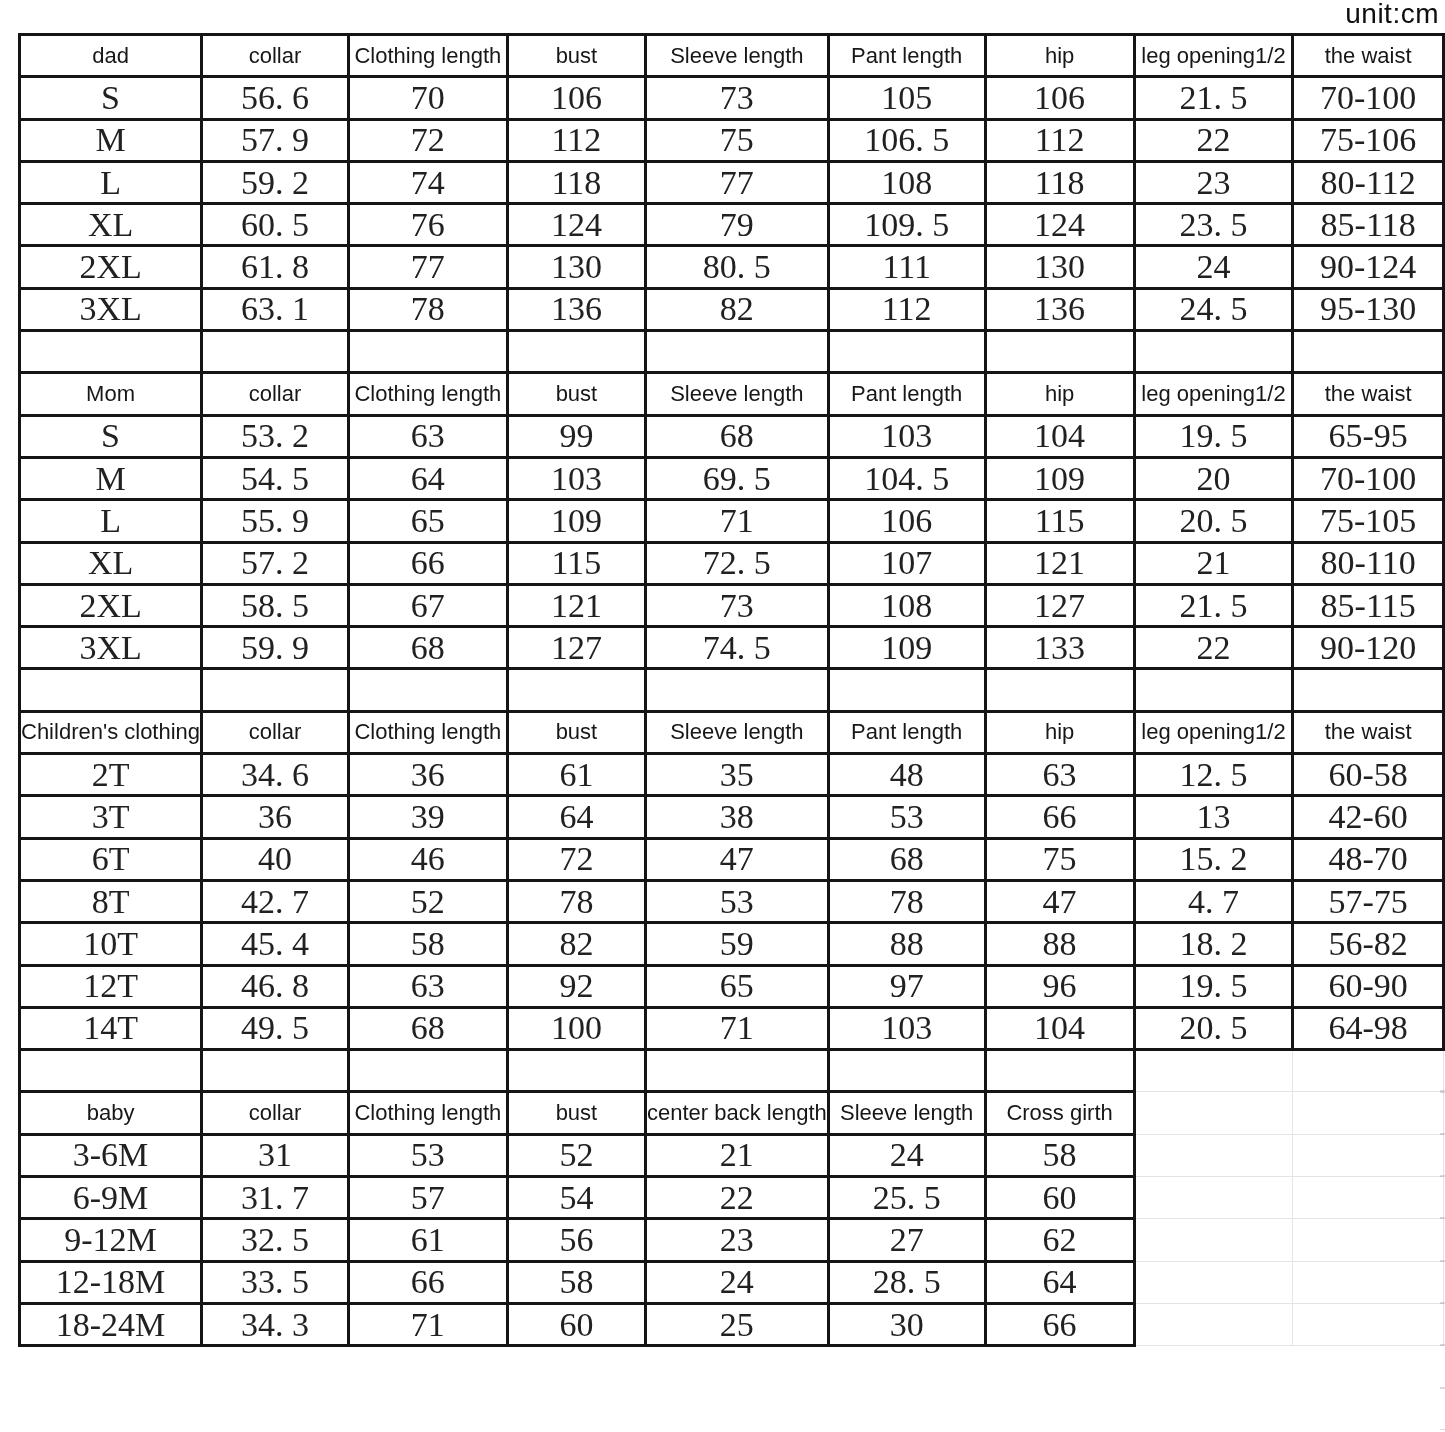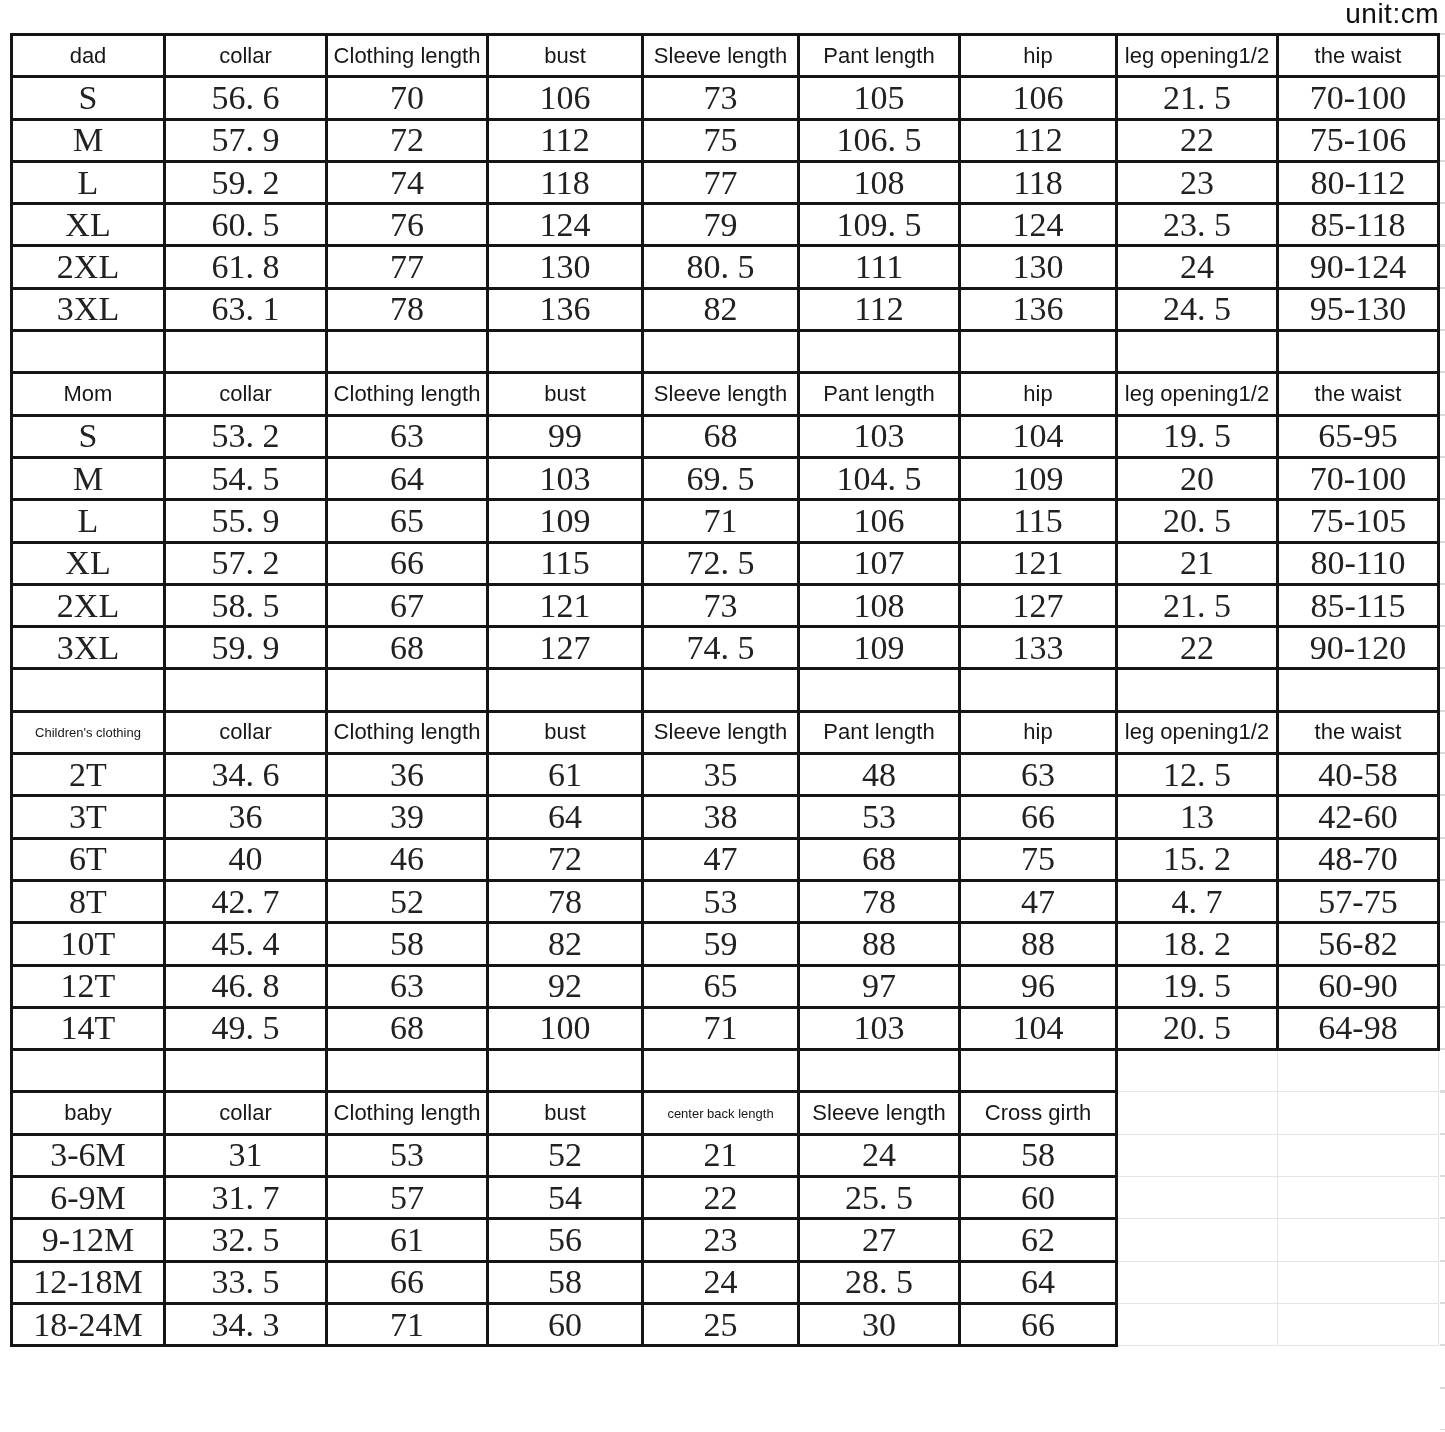--- a/index.html
+++ b/index.html
@@ -14,21 +14,21 @@
   .unit-label {
     position: absolute;
     top: -2px;
     right: 6px;
     font-size: 28px;
     color: #0e0e0e;
     letter-spacing: 0.5px;
   }
   table.size-chart {
     position: absolute;
-    left: 10px;
+    left: 18px;
     top: 33px;
     border-collapse: collapse;
     table-layout: fixed;
   }
   table.size-chart td {
     height: 39.3px;
     padding: 0;
     text-align: center;
     vertical-align: middle;
     overflow: hidden;
@@ -39,21 +39,21 @@
   .val {
     font-family: "Liberation Serif", "DejaVu Serif", serif;
     font-size: 34px;
     color: #212121;
   }
   .hdr {
     font-family: "Liberation Sans", sans-serif;
     font-size: 22px;
     color: #171717;
   }
-  .hdr.small { font-size: 13px; }
+  .hdr.small { font-size: 22px; }
   .edge-ticks {
     position: absolute;
     left: 1440px;
     top: 33px;
     width: 6px;
     height: 1397px;
     background: repeating-linear-gradient(
       to bottom,
       rgba(0,0,0,0.14) 0px, rgba(0,0,0,0.14) 2px,
       transparent 2px, transparent 42.3px
@@ -268,21 +268,21 @@
         </tr>
         <tr>
           <td class="b val">2T</td>
           <td class="b val">34. 6</td>
           <td class="b val">36</td>
           <td class="b val">61</td>
           <td class="b val">35</td>
           <td class="b val">48</td>
           <td class="b val">63</td>
           <td class="b val">12. 5</td>
-          <td class="b val">40-58</td>
+          <td class="b val">60-58</td>
         </tr>
         <tr>
           <td class="b val">3T</td>
           <td class="b val">36</td>
           <td class="b val">39</td>
           <td class="b val">64</td>
           <td class="b val">38</td>
           <td class="b val">53</td>
           <td class="b val">66</td>
           <td class="b val">13</td>

